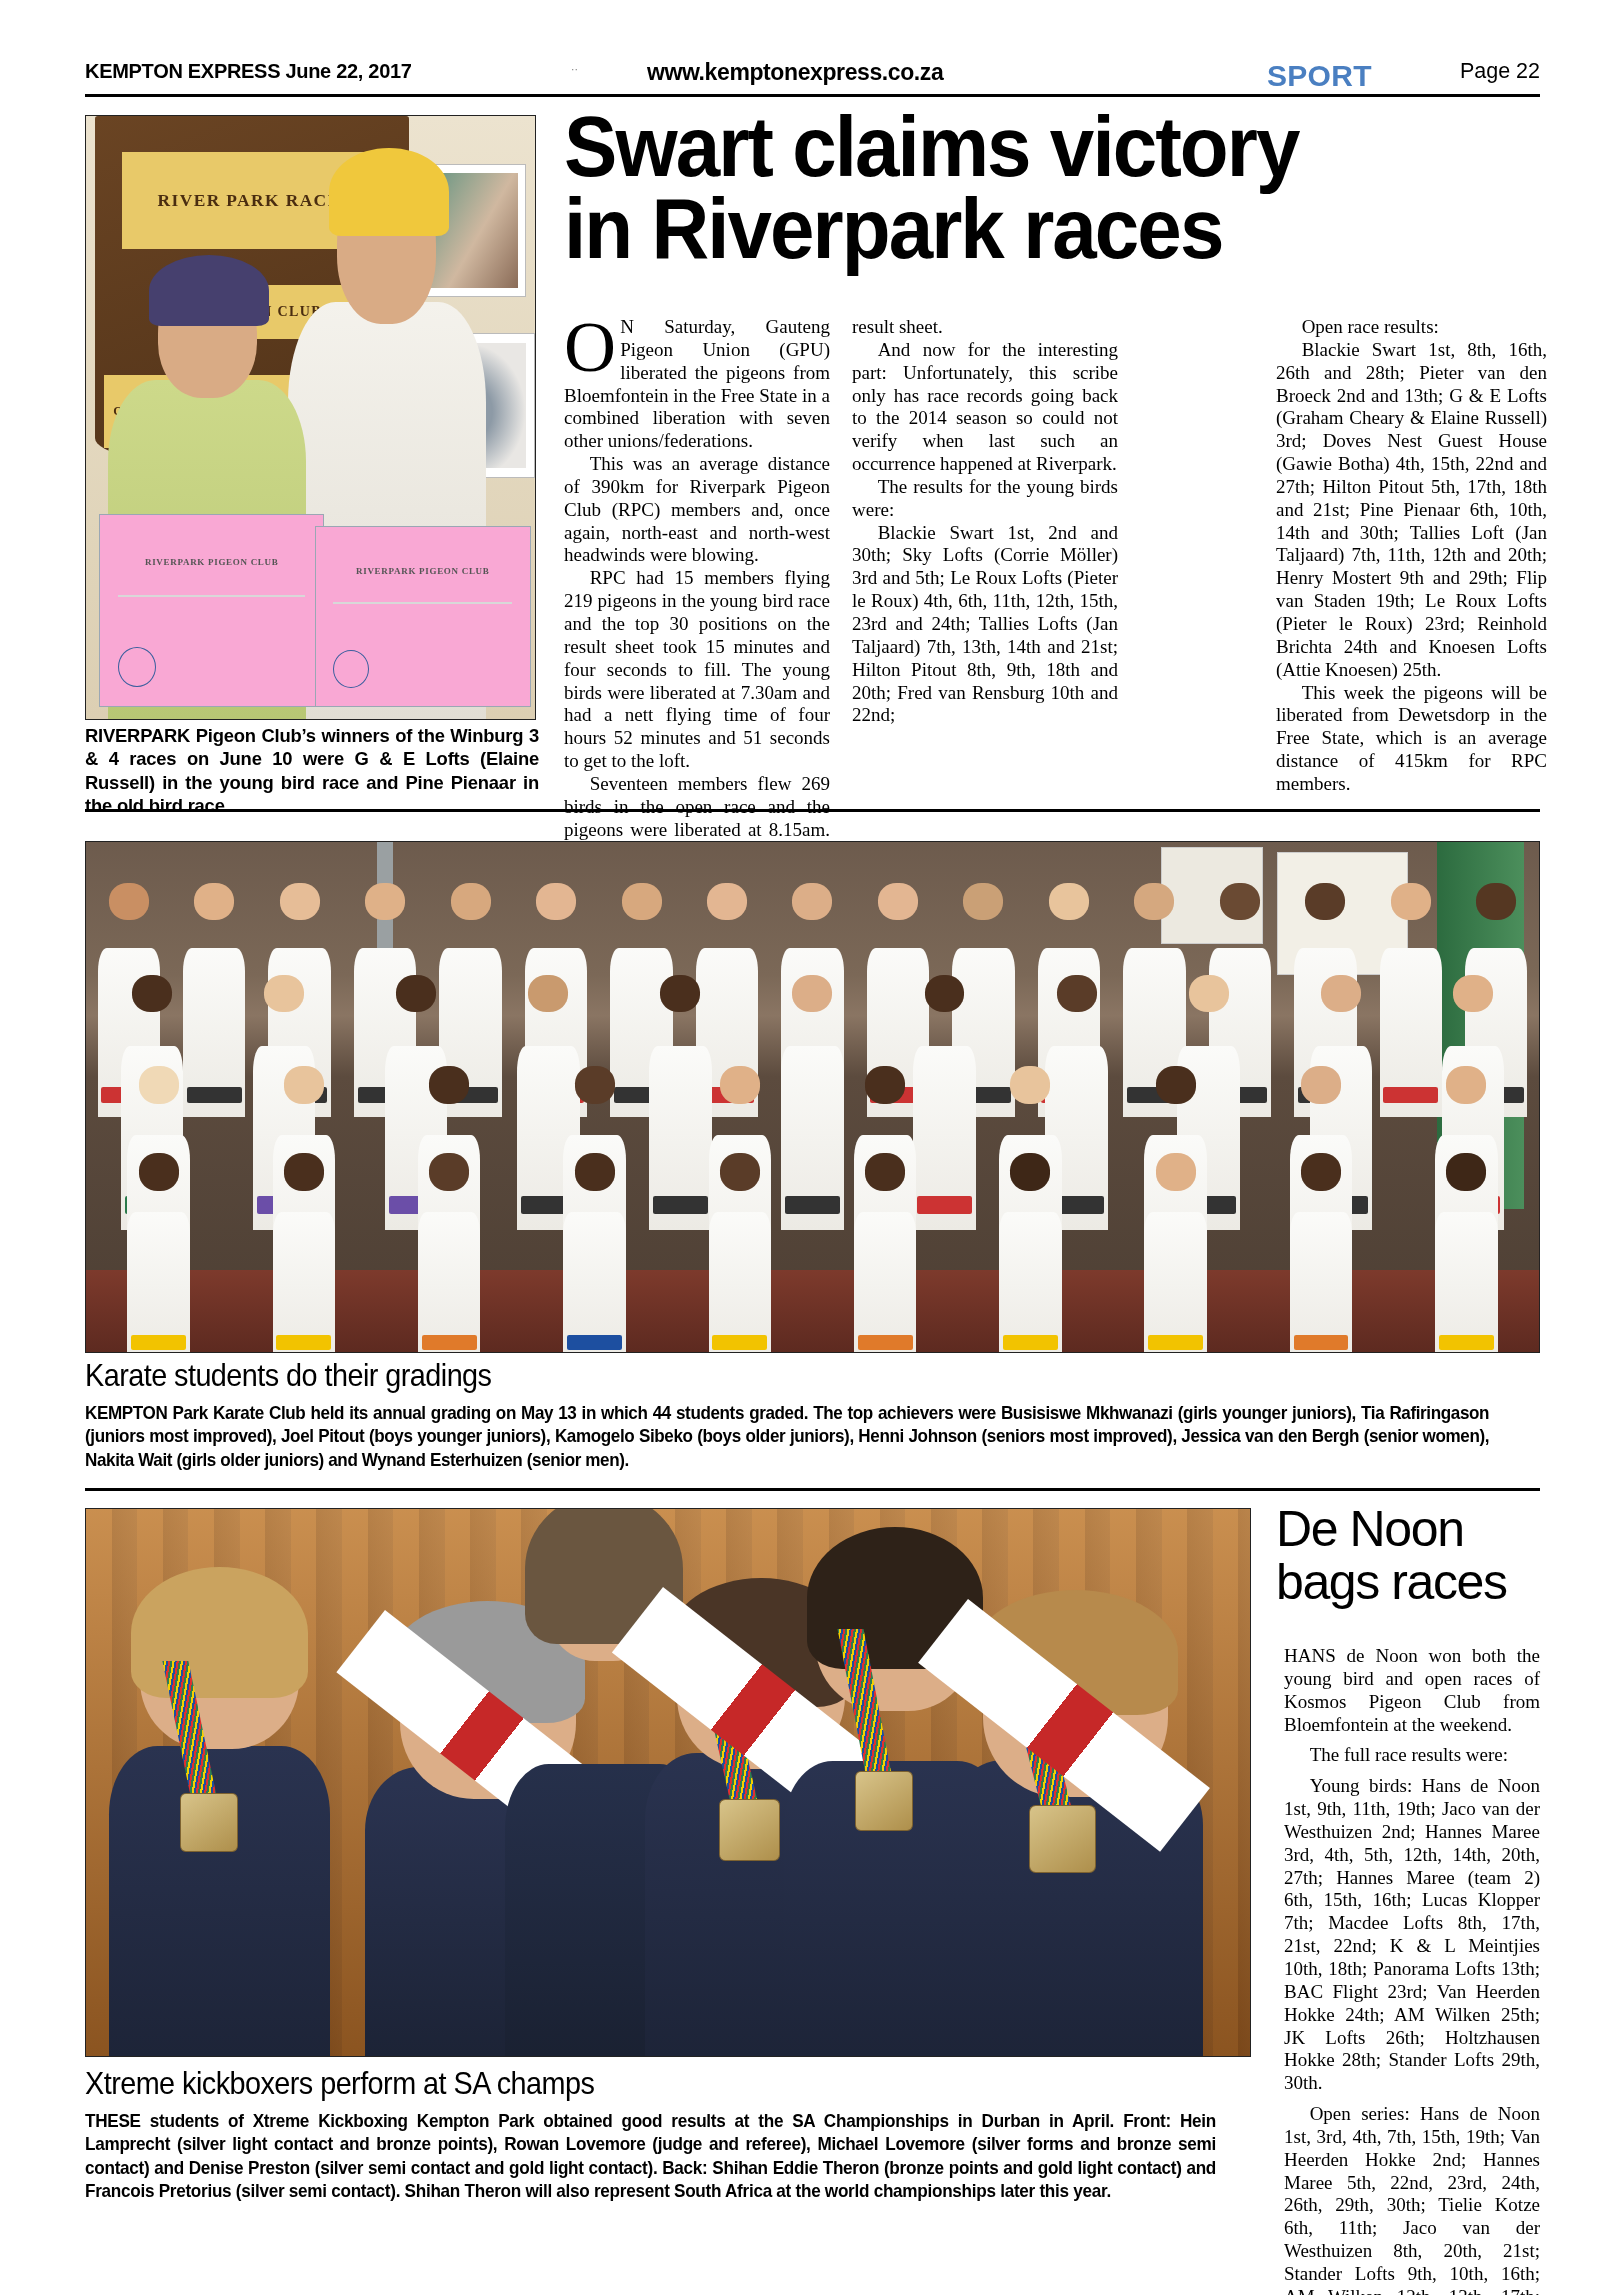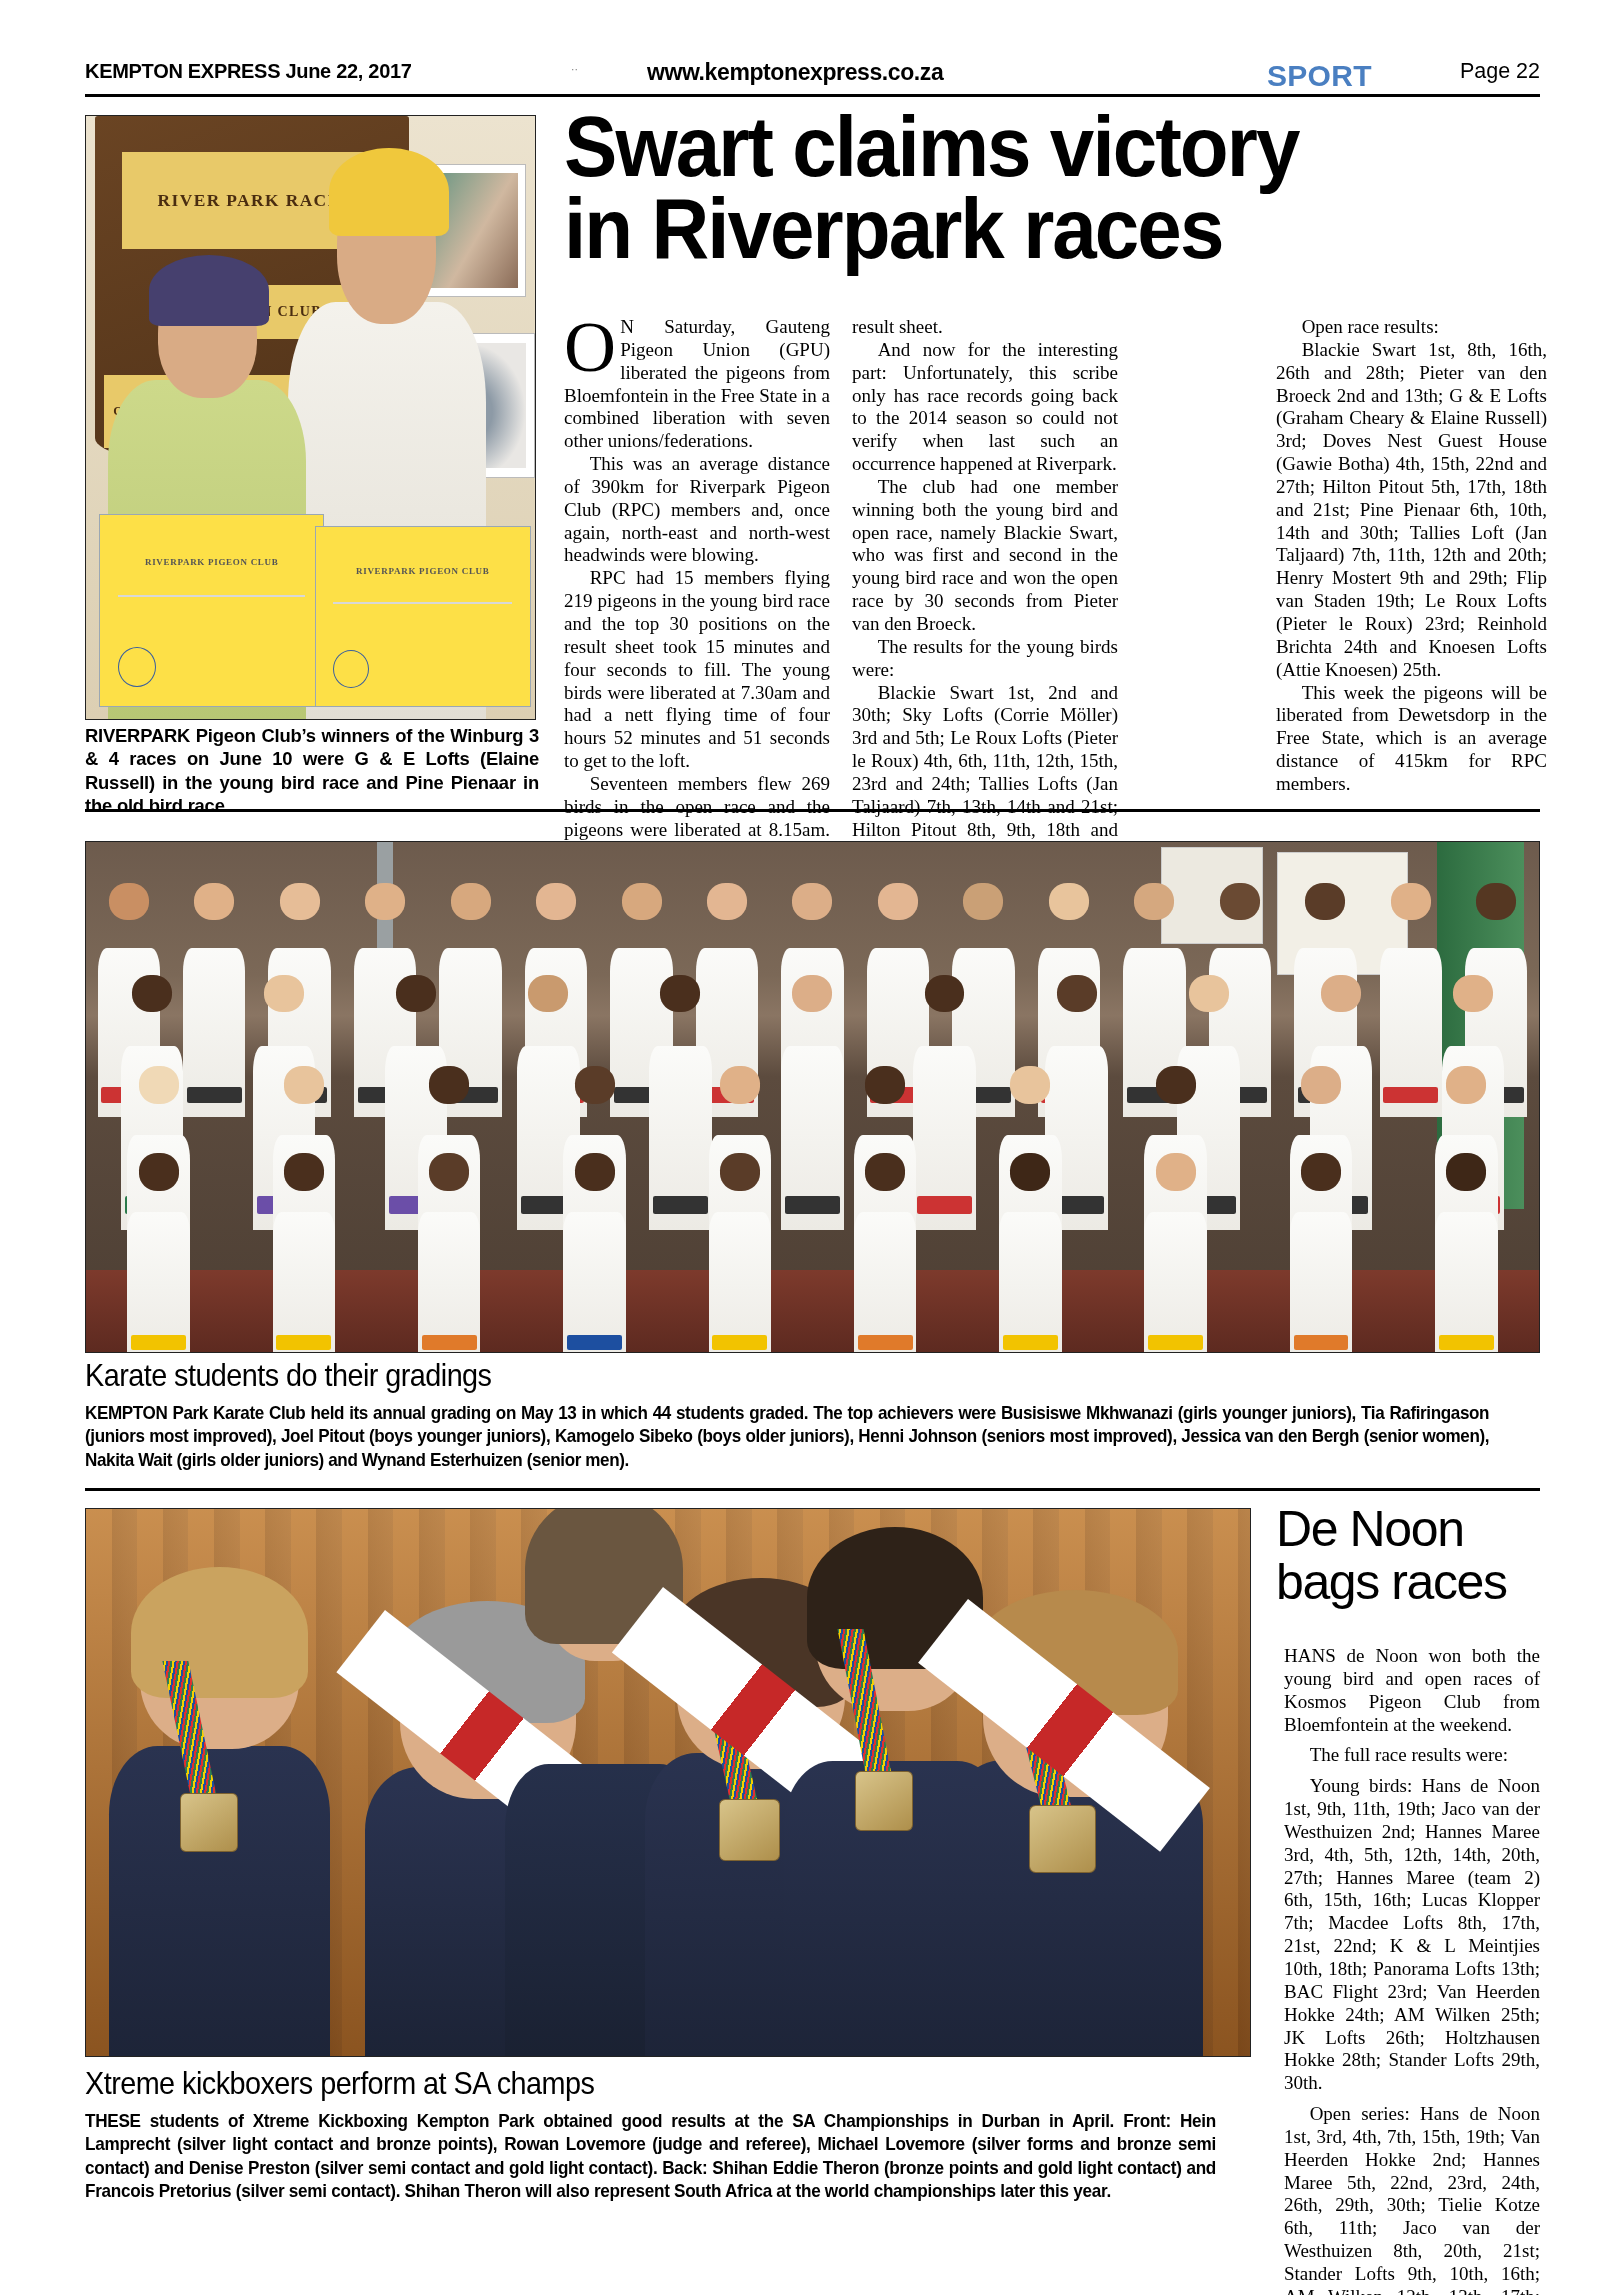--- a/index.html
+++ b/index.html
@@ -185,21 +185,21 @@
   .p1-frame2 i { position:absolute; inset:6%; background:radial-gradient(ellipse at 50% 55%, #8d9aa6 0 30%, #e9e7e4 70%); display:block; }
   .p1-man  { position:absolute; left:44%; top:9%; width:46%; height:91%; }
   .p1-wom  { position:absolute; left:4%; top:26%; width:46%; height:74%; }
   .p1-head { position:absolute; left:26%; top:0; width:48%; height:28%; border-radius:48% 48% 44% 44%; background:#d9ab85; }
   .p1-body { position:absolute; left:2%; top:24%; width:96%; height:76%; border-radius:24% 24% 0 0; }
   .p1-man .p1-body { background:linear-gradient(180deg,#f4f2ec,#e2ded4); }
   .p1-wom .p1-body { background:linear-gradient(180deg,#cdd98a,#b8c774); }
   .p1-cap  { position:absolute; left:22%; top:-4%; width:58%; height:16%; border-radius:50% 50% 10% 10%; }
   .p1-man .p1-cap { background:#f0c83c; }
   .p1-wom .p1-cap { background:#46406e; }
-  .p1-cert { position:absolute; bottom:2%; background:#fde047; border:0.7px solid #9aa7b4; }
+  .p1-cert { position:absolute; bottom:2%; background:#f9a8d4; border:0.7px solid #9aa7b4; }
   .p1-cert1{ left:3%; width:50%; height:32%; }
   .p1-cert2{ right:1%; width:48%; height:30%; }
   .p1-cert b { position:absolute; left:8%; right:8%; top:22%; display:block; font-family:"Liberation Serif",serif; font-size:9px; color:#555; text-align:center; letter-spacing:0.7px; }
   .p1-cert s { position:absolute; left:8%; right:8%; top:42%; height:1.4px; background:#d8d8d8; text-decoration:none; }
   .p1-seal { position:absolute; left:8%; bottom:10%; width:17%; padding-top:17%; border-radius:50%; border:1.4px solid #3a5f9e; }
 
   
   .p2-bg { position:absolute; inset:0; background:linear-gradient(180deg,#6d5b4d 0%,#7b6857 26%,#8a7563 34%,#5c4b3e 46%,#4c3e33 100%); }
   .p2-floor { position:absolute; left:0; bottom:0; width:100%; height:16%; background:linear-gradient(180deg,#7d3a2c,#5d2a20); }
   .p2-door { position:absolute; right:1%; top:0; width:6%; height:72%; background:linear-gradient(90deg,#2c6b3f,#4c8f5c); }
@@ -292,21 +292,20 @@
   <div class="story">
     <div class="col colA">
       <p class="dropcap">ON Saturday, Gauteng Pigeon Union (GPU) liberated the pigeons from Bloemfontein in the Free State in a combined liberation with seven other unions/federations.</p>
       <p>This was an average distance of 390km for Riverpark Pigeon Club (RPC) members and, once again, north-east and north-west headwinds were blowing.</p>
       <p>RPC had 15 members flying 219 pigeons in the young bird race and the top 30 positions on the result sheet took 15 minutes and four seconds to fill. The young birds were liberated at 7.30am and had a nett flying time of four hours 52 minutes and 51 seconds to get to the loft.</p>
       <p>Seventeen members flew 269 birds in the open race and the pigeons were liberated at 8.15am. The open birds had a nett flying time of four hours 41 minutes and 48 seconds - a quicker race than the young birds. The open birds took 12 minutes to fill the top 30 positions on the</p>
     </div>
     <div class="col colB">
       <p class="noind">result sheet.</p>
       <p>And now for the interesting part: Unfortunately, this scribe only has race records going back to the 2014 season so could not verify when last such an occurrence happened at Riverpark.</p>
-      <p>The club had one member winning both the young bird and open race, namely Blackie Swart, who was first and second in the young bird race and won the open race by 30 seconds from Pieter van den Broeck.</p>
       <p>The results for the young birds were:</p>
       <p>Blackie Swart 1st, 2nd and 30th; Sky Lofts (Corrie Möller) 3rd and 5th; Le Roux Lofts (Pieter le Roux) 4th, 6th, 11th, 12th, 15th, 23rd and 24th; Tallies Lofts (Jan Taljaard) 7th, 13th, 14th and 21st; Hilton Pitout 8th, 9th, 18th and 20th; Fred van Rensburg 10th and 22nd;</p>
     </div>
     <div class="col colD" style="top:0;">
       <p>Open race results:</p>
       <p>Blackie Swart 1st, 8th, 16th, 26th and 28th; Pieter van den Broeck 2nd and 13th; G &amp; E Lofts (Graham Cheary &amp; Elaine Russell) 3rd; Doves Nest Guest House (Gawie Botha) 4th, 15th, 22nd and 27th; Hilton Pitout 5th, 17th, 18th and 21st; Pine Pienaar 6th, 10th, 14th and 30th; Tallies Loft (Jan Taljaard) 7th, 11th, 12th and 20th; Henry Mostert 9th and 29th; Flip van Staden 19th; Le Roux Lofts (Pieter le Roux) 23rd; Reinhold Brichta 24th and Knoesen Lofts (Attie Knoesen) 25th.</p>
       <p>This week the pigeons will be liberated from Dewetsdorp in the Free State, which is an average distance of 415km for RPC members.</p>
     </div>
   </div>
 

